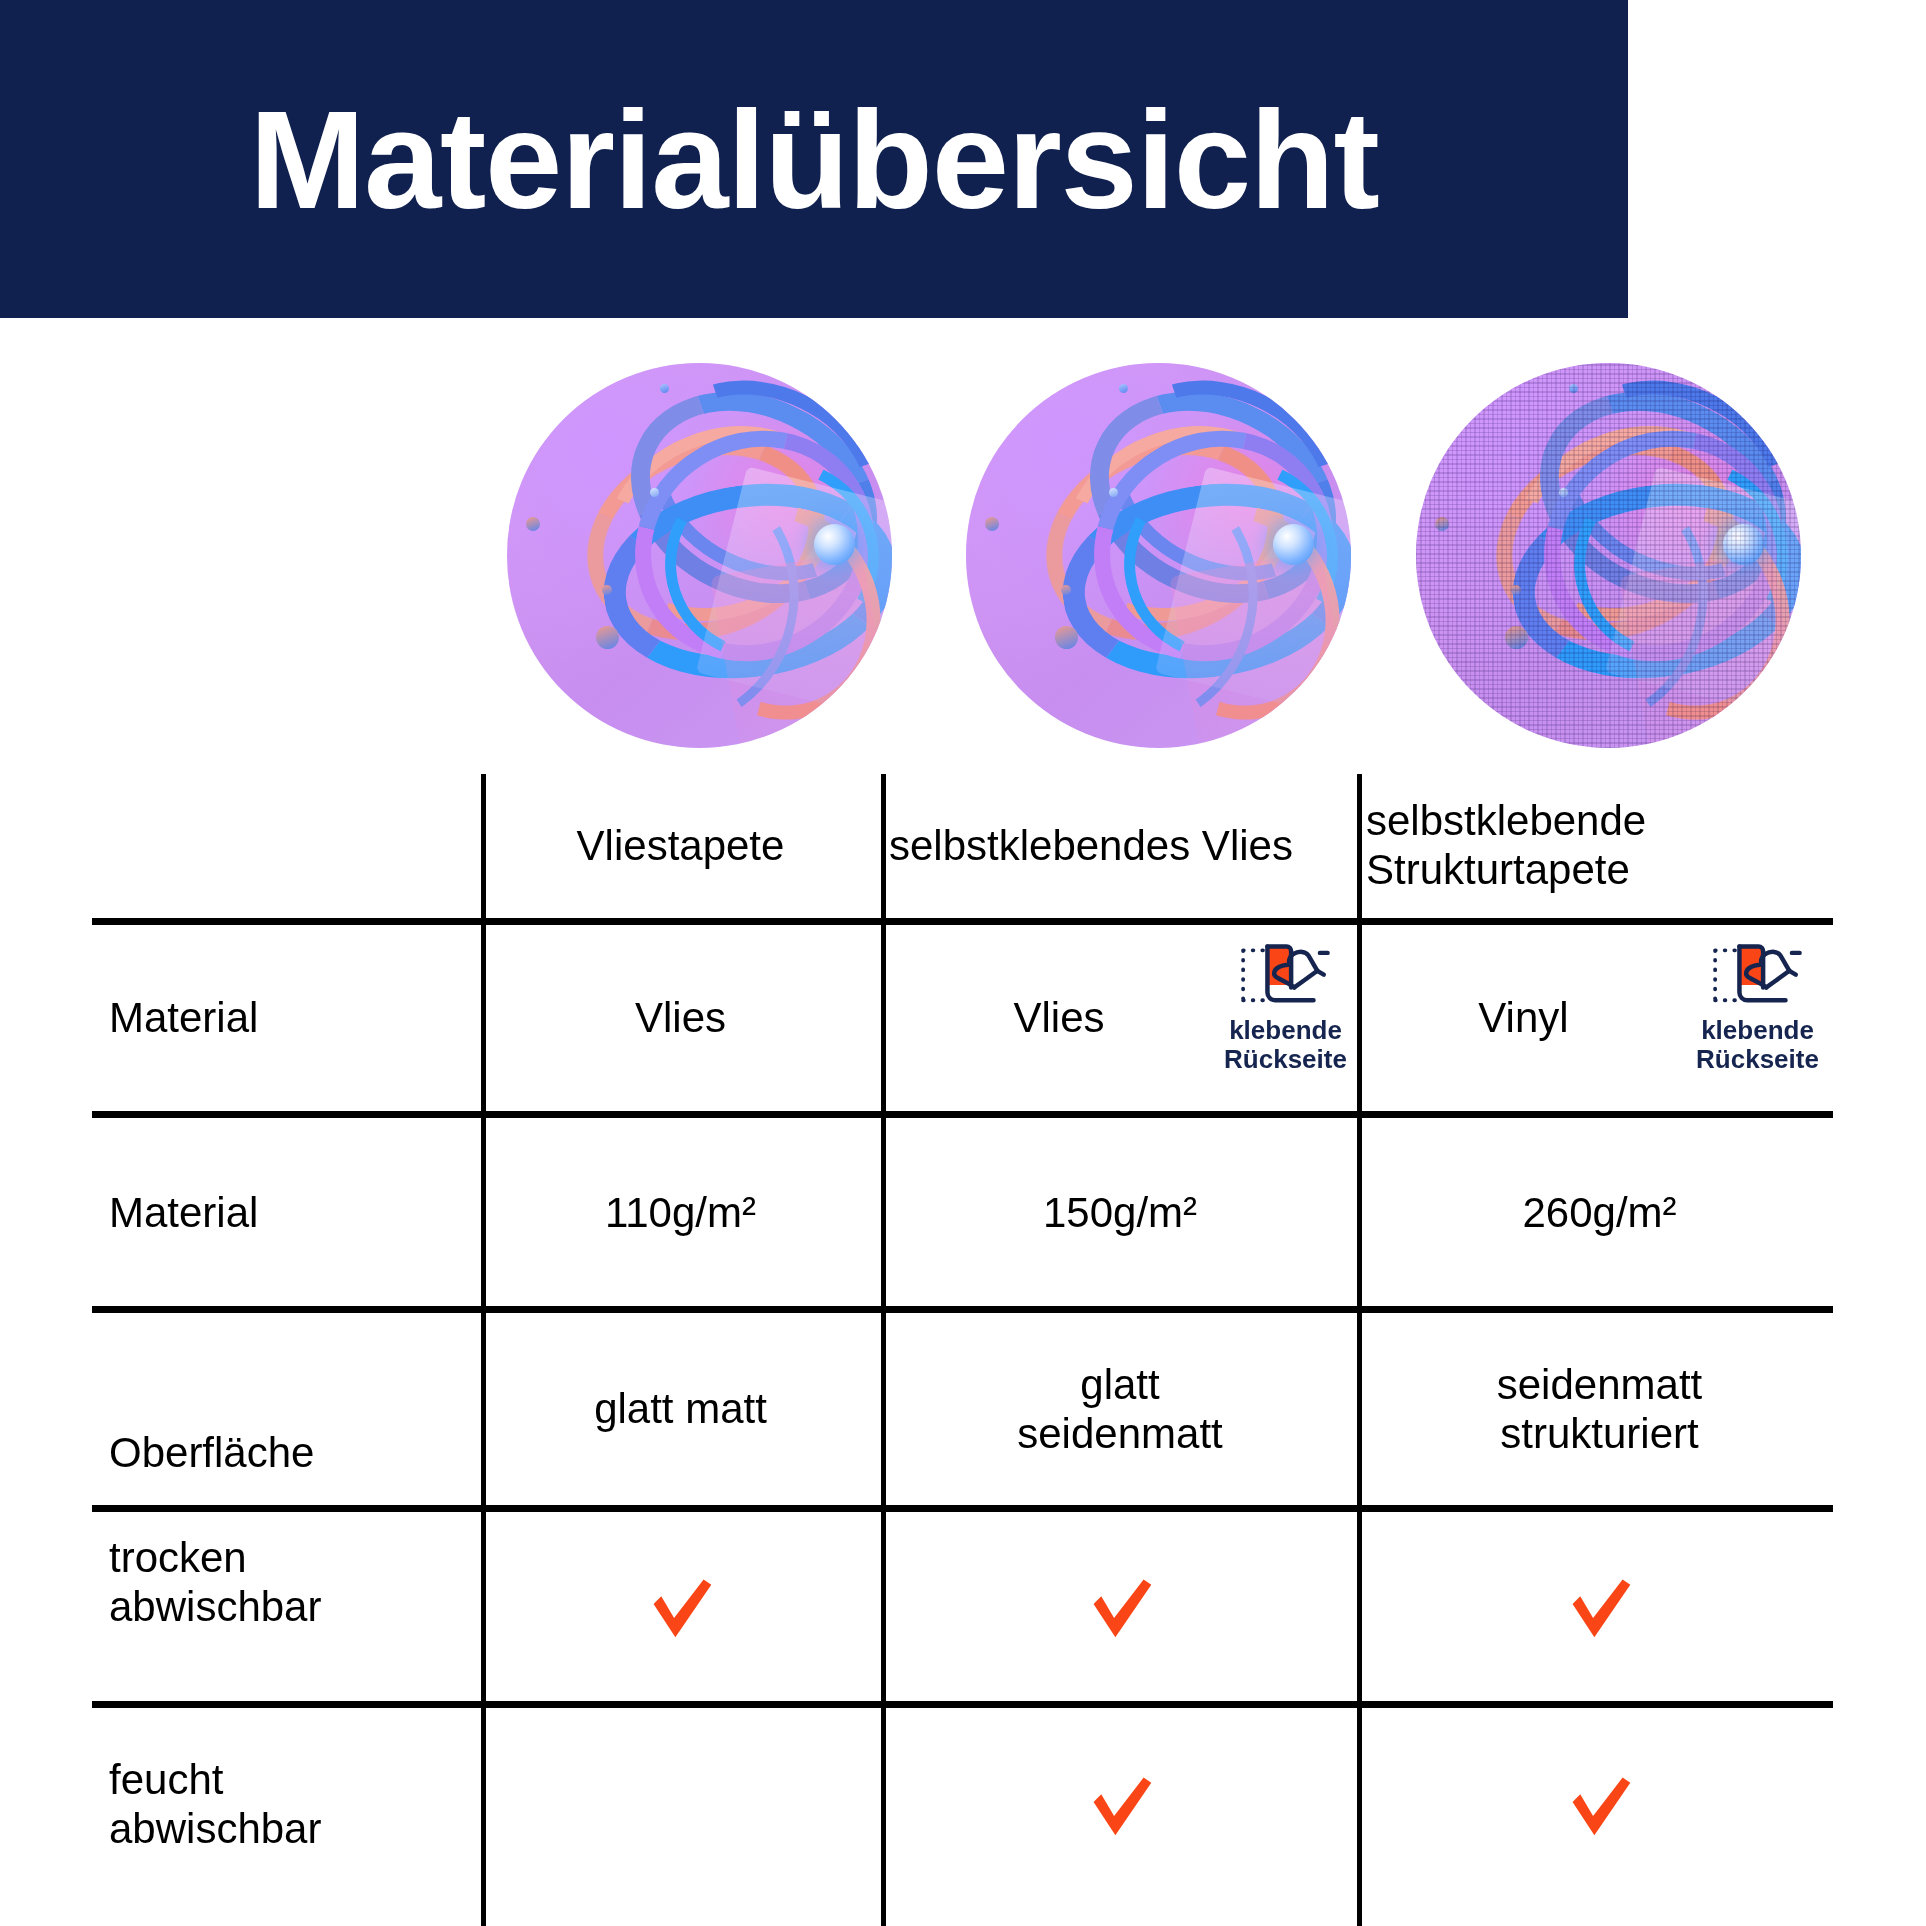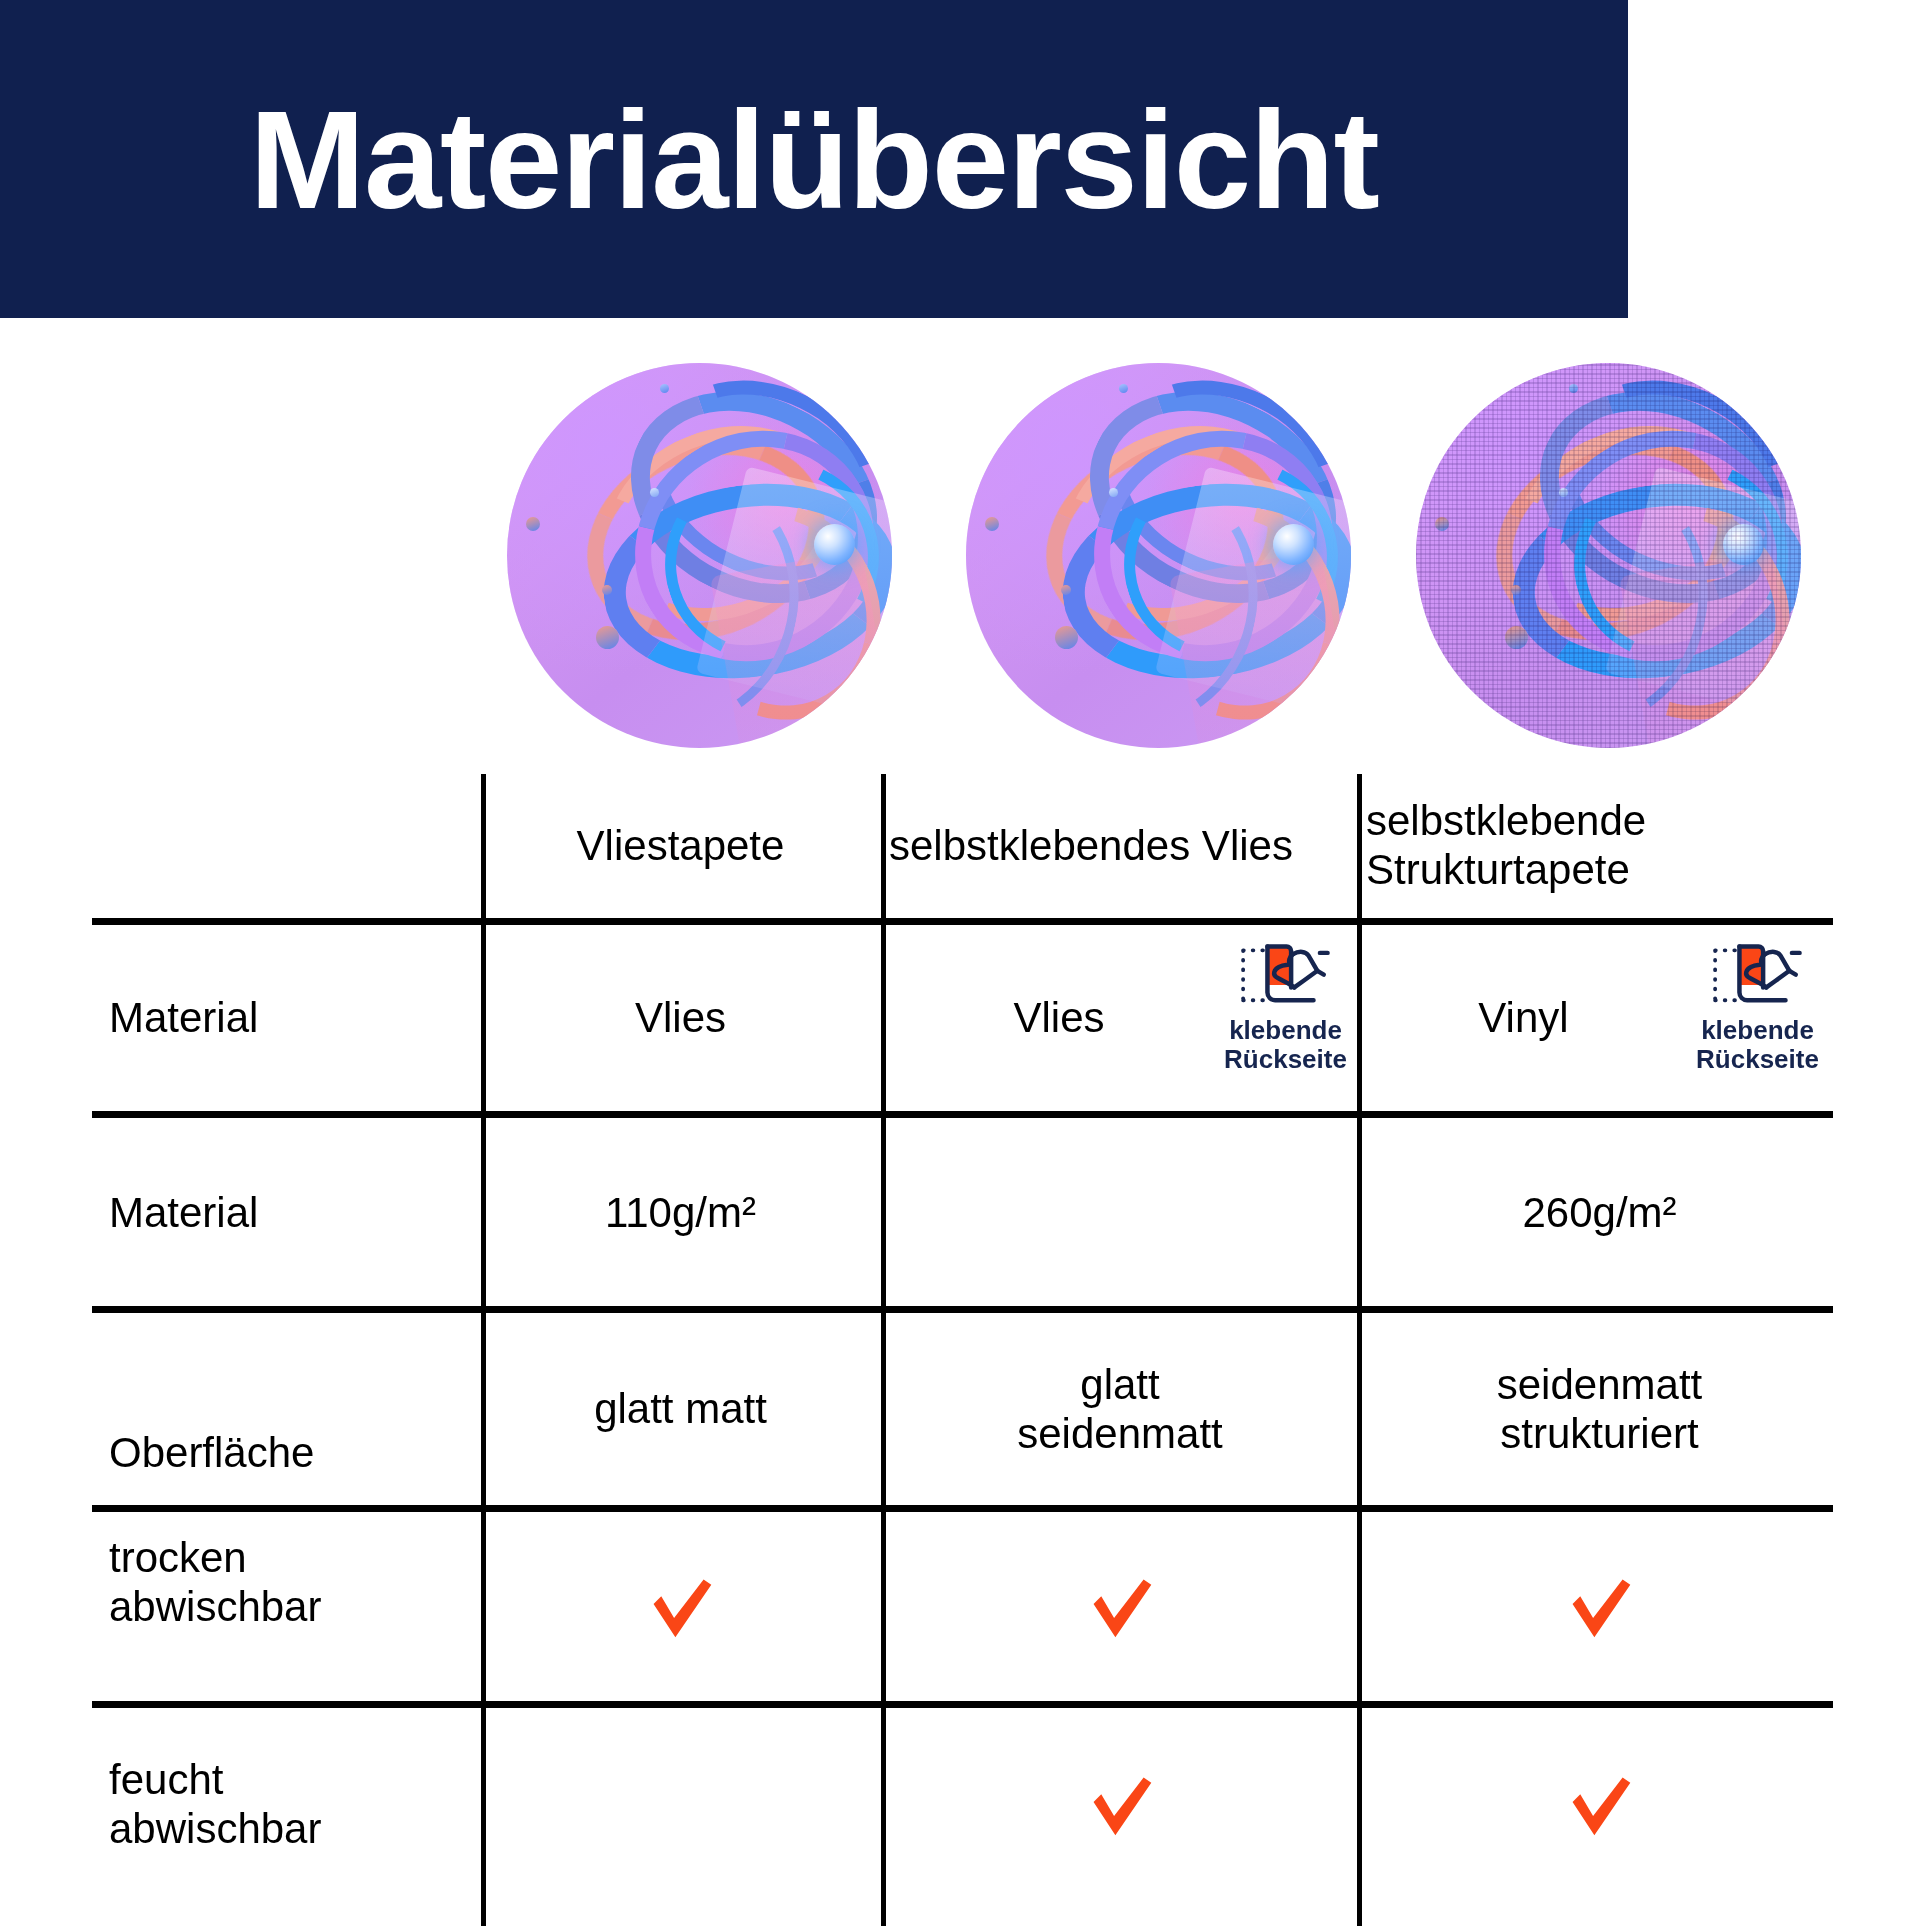--- a/index.html
+++ b/index.html
@@ -314,20 +314,23 @@
         <span>Rückseite</span>
       </span>
     </div>
 
     <div class="cell left col0" style="top:1120px;height:186px;">
       <span>Material</span>
     </div>
     <div class="cell center col1" style="top:1120px;height:186px;">
       <span>110g/m²</span>
     </div>
+    <div class="cell center col2" style="top:1120px;height:186px;">
+      <span>150g/m²</span>
+    </div>
     <div class="cell center col3" style="top:1120px;height:186px;">
       <span>260g/m²</span>
     </div>
 
     <div class="cell left col0" style="top:1358px;height:191px;">
       <span>Oberfläche</span>
     </div>
     <div class="cell center col1" style="top:1314px;height:191px;">
       <span style="white-space:pre-line">glatt matt</span>
     </div>

